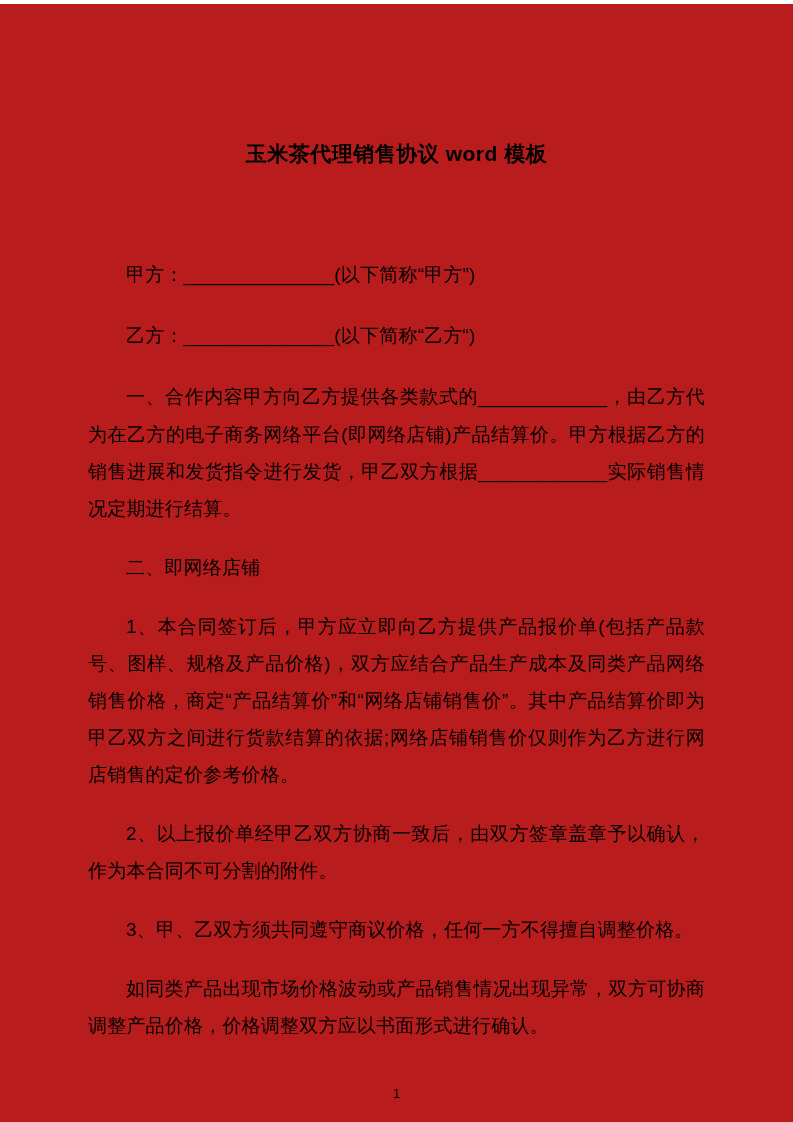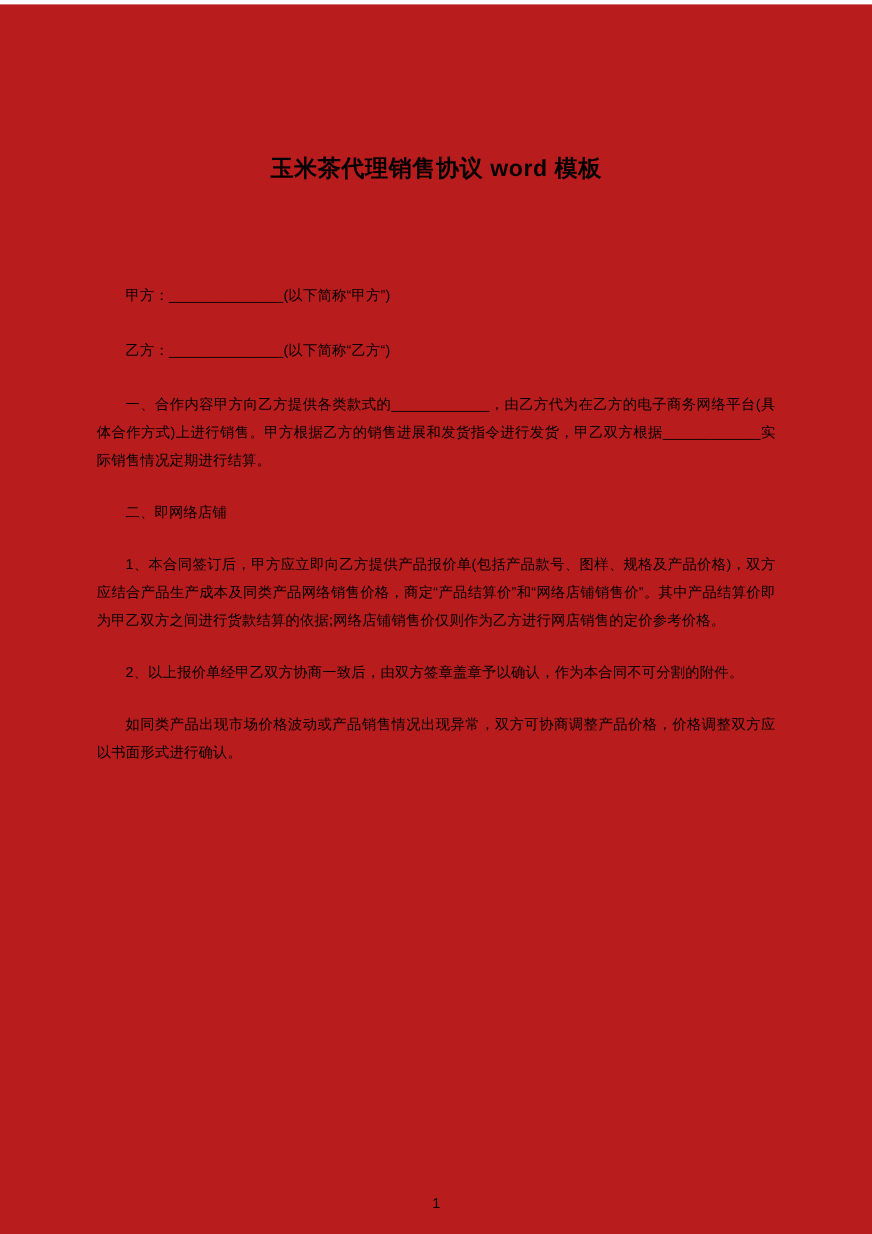--- a/index.html
+++ b/index.html
@@ -32,21 +32,21 @@
     font-size: 21px;
     font-weight: bold;
     letter-spacing: 0.5px;
     line-height: 1.4;
   }
   .body-block {
     margin-top: 88px;
   }
   p.para {
     margin: 0 0 22px 0;
-    font-size: 13px;
+    font-size: 19px;
     line-height: 1.95;
     text-align: justify;
     text-justify: inter-ideograph;
     letter-spacing: 0.2px;
   }
   p.indent {
     text-indent: 2em;
   }
   p.party {
     text-indent: 2em;
@@ -65,23 +65,24 @@
 <body>
 
 <div class="page">
   <div class="content">
 
     <div class="doc-title">玉米茶代理销售协议 word 模板</div>
 
     <div class="body-block">
       <p class="para party">甲方：______________(以下简称“甲方”)</p>
       <p class="para party">乙方：______________(以下简称“乙方“)</p>
-      <p class="para indent">一、合作内容甲方向乙方提供各类款式的____________，由乙方代为在乙方的电子商务网络平台(具体合作方式)上进行销售。甲方根据乙方的销售进展和发货指令进行发货，甲乙双方根据____________实际销售情况定期进行结算。</p>
+      <p class="para indent">一、合作内容甲方向乙方提供各类款式的____________，由乙方代为在乙方的电子商务网络平台(即网络店铺)产品结算价。甲方根据乙方的销售进展和发货指令进行发货，甲乙双方根据____________实际销售情况定期进行结算。</p>
       <p class="para indent">二、即网络店铺</p>
       <p class="para indent">1、本合同签订后，甲方应立即向乙方提供产品报价单(包括产品款号、图样、规格及产品价格)，双方应结合产品生产成本及同类产品网络销售价格，商定“产品结算价”和“网络店铺销售价”。其中产品结算价即为甲乙双方之间进行货款结算的依据;网络店铺销售价仅则作为乙方进行网店销售的定价参考价格。</p>
       <p class="para indent">2、以上报价单经甲乙双方协商一致后，由双方签章盖章予以确认，作为本合同不可分割的附件。</p>
+      <p class="para indent">3、甲、乙双方须共同遵守商议价格，任何一方不得擅自调整价格。</p>
       <p class="para indent">如同类产品出现市场价格波动或产品销售情况出现异常，双方可协商调整产品价格，价格调整双方应以书面形式进行确认。</p>
     </div>
 
   </div>
 
   <div class="page-number">1</div>
 </div>
 
 </body></html>

